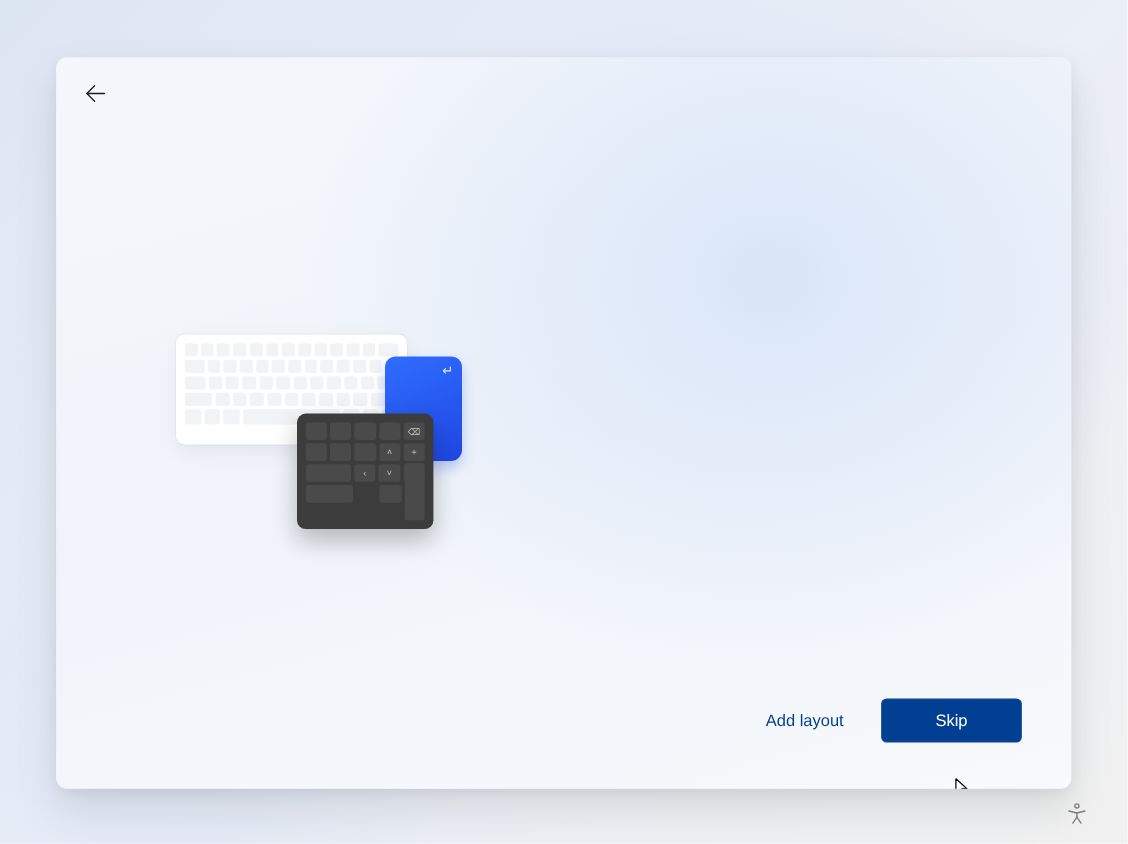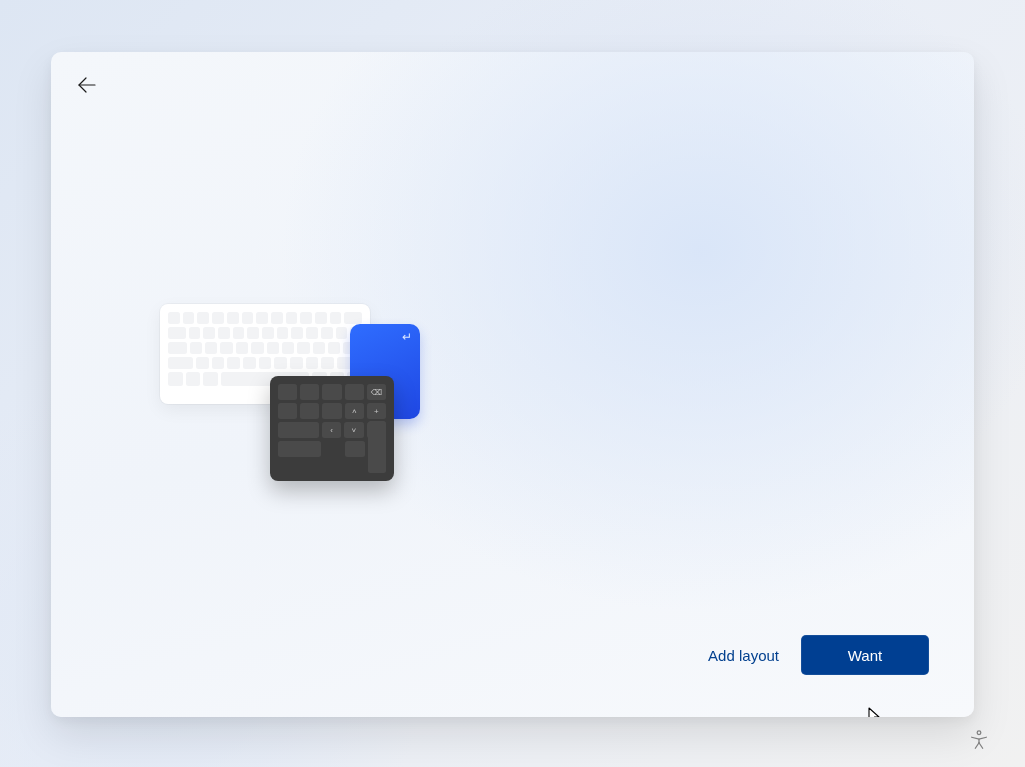--- a/index.html
+++ b/index.html
@@ -110,21 +110,21 @@
   .kb-dark .tall { position:absolute; right:8px; bottom:8px; width:18px; height:52px; background:#4a4a4a; border-radius:2.5px; }
   .kb-dark .drow.last .dk { margin-right: 21px; }
 
   
   .footer {
     position: absolute;
     right: 45px;
     bottom: 42px;
     display: flex;
     align-items: center;
-    gap: 22px;
+    gap: 34px;
   }
   .link-button {
     border: none;
     background: transparent;
     color: #02408f;
     font-size: 15px;
     font-weight: 400;
     cursor: pointer;
     font-family: inherit;
   }
@@ -281,21 +281,21 @@
       <div class="drow last">
           <div class="dk w2"></div>
           <div class="dk"></div>
         </div>
       <div class="tall"></div>
     </div>
   </div>
 
   <div class="footer">
     <button class="link-button">Add layout</button>
-    <button class="primary-button">Want</button>
+    <button class="primary-button">Skip</button>
   </div>
 
   <span class="cursor-icon">
     <svg width="14" height="18" viewBox="0 0 14 18">
       <path d="M1 1 L1 14 L4.2 11 L6.5 16 L8.8 15 L6.5 10 L11 10 Z" fill="#ffffff" stroke="#000000" stroke-width="1.1" stroke-linejoin="round"></path>
     </svg>
   </span>
 
 </div>
 

